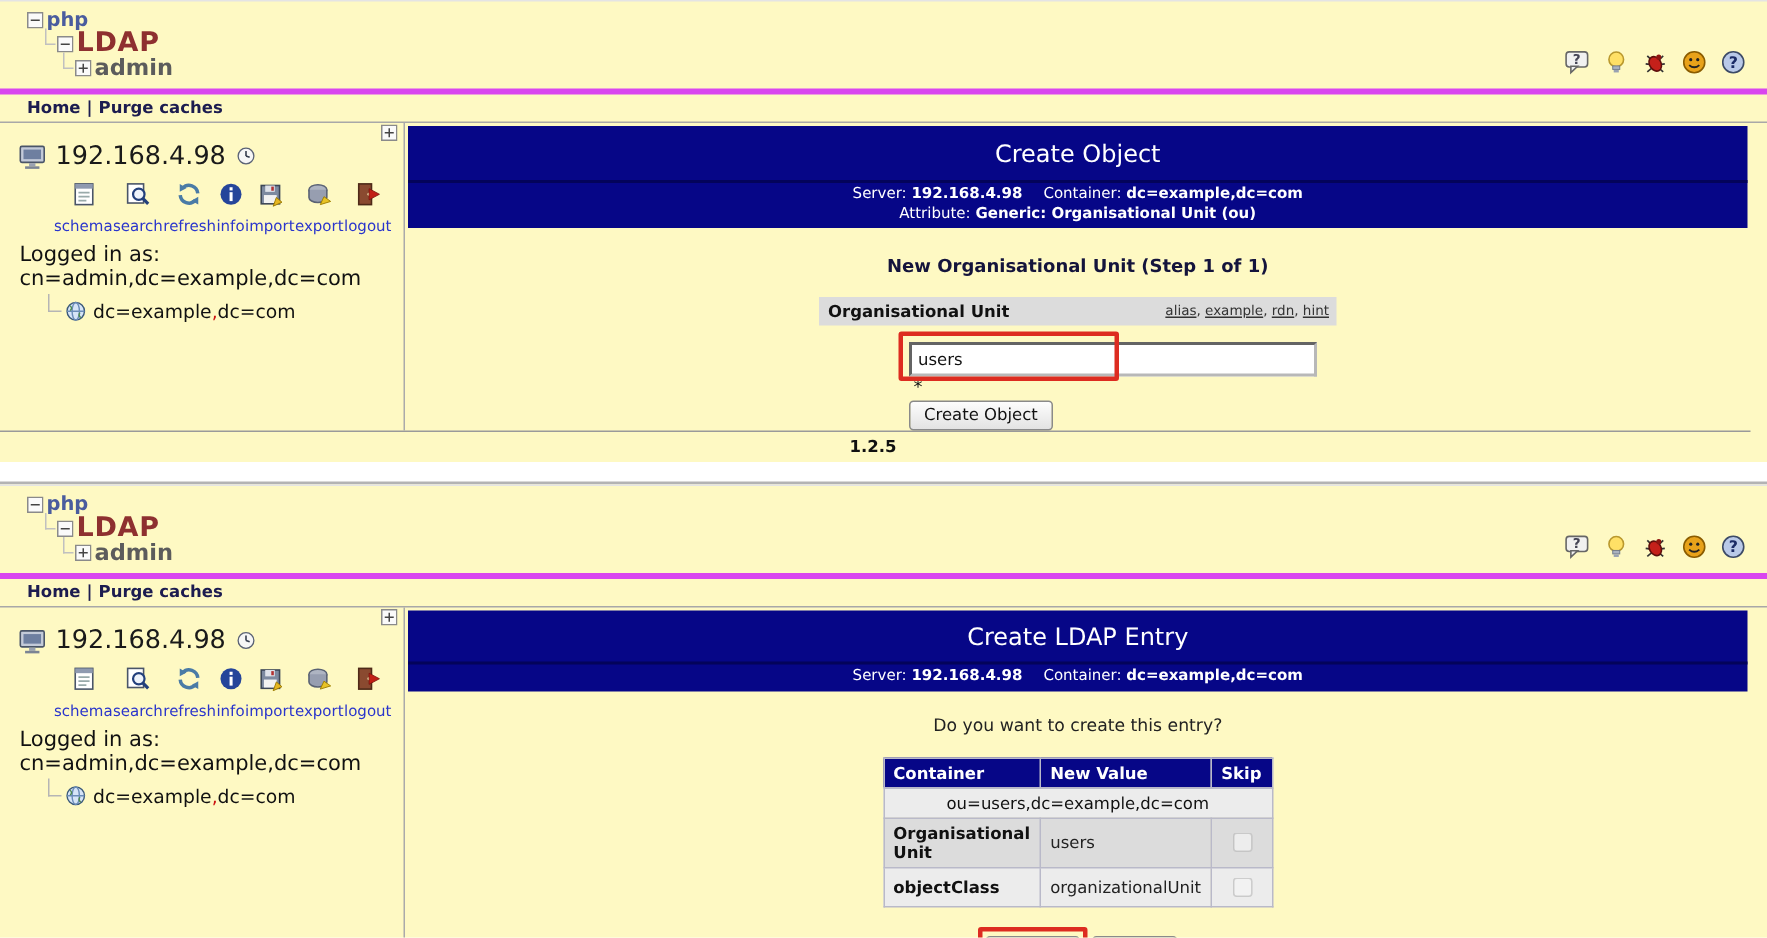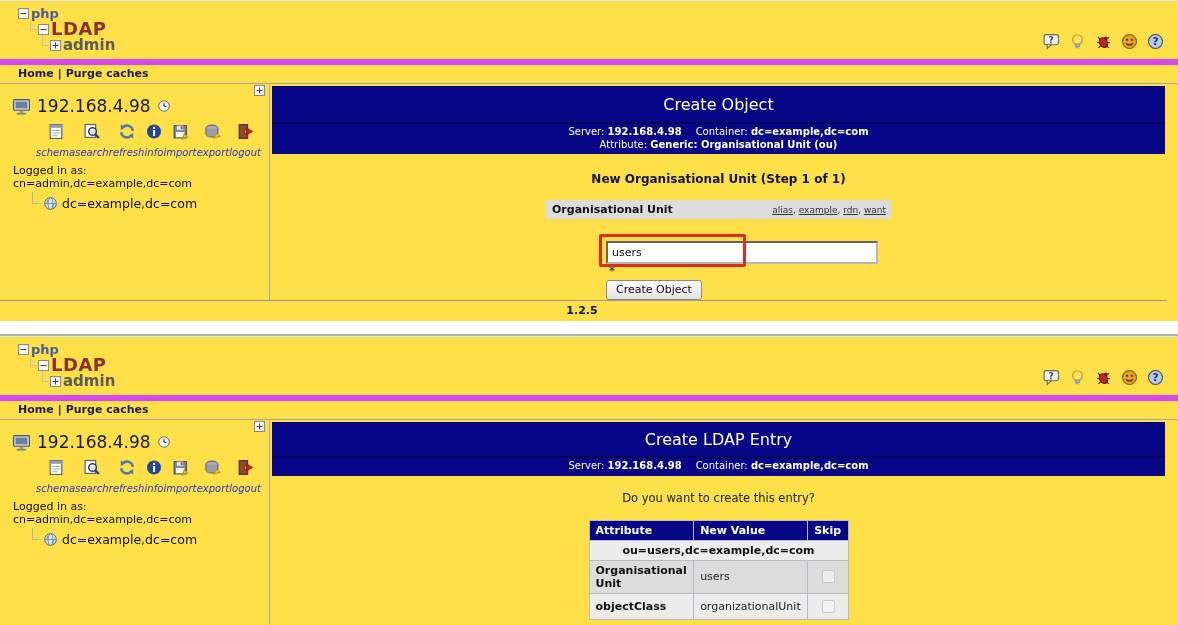--- a/index.html
+++ b/index.html
@@ -1,52 +1,52 @@
 <!DOCTYPE html>
 <html><head>
 <meta charset="utf-8">
 <style>
   * { box-sizing: border-box; }
   html,body { margin:0; padding:0; background:#fff; }
   body { width:1178px; height:625px; font-family:"DejaVu Sans", sans-serif; color:#222; overflow:hidden; }
 
-  .screenshot { position:relative; background:#fde047; border-top:1px solid #e4e4e4; }
+  .screenshot { position:relative; background:#fef9c3; border-top:1px solid #e4e4e4; }
 
   
   .appheader { position:relative; height:58px; }
   .logo { position:absolute; left:18px; top:6px; line-height:1; }
   .logo-row { display:flex; align-items:center; }
   .tree-l { width:7px; height:11px; border-left:1px solid #c0c0c0; border-bottom:1px solid #c0c0c0; margin:-6px 1px 4px 4px; }
   .tbox { width:11px; height:11px; margin-right:2px; flex:0 0 auto; }
   .logo-php   { font-weight:bold; font-size:13px; color:#4a5c9e; }
   .logo-ldap  { font-weight:bold; font-size:18px; color:#8e3030; letter-spacing:0.5px; }
   .logo-admin { font-weight:bold; font-size:15px; color:#5c5c5c; }
   .hdr-icons { position:absolute; right:14px; top:32px; display:flex; gap:9px; }
   .hdr-icons a { display:inline-block; width:17px; height:17px; }
 
-  .breadcrumb { border-top:6px solid #d946ef; border-bottom:1px solid #a8a8a8; padding:2px 0 3px 18px;
+  .breadcrumb { border-top:4px solid #d946ef; border-bottom:1px solid #a8a8a8; padding:2px 0 3px 18px;
                 font-size:11px; font-weight:bold; color:#1c1c50; }
   .breadcrumb a { color:#1c1c50; text-decoration:none; cursor:pointer; }
   .crumb-sep { margin:0 4px; }
 
   
   .frames { display:flex; border-bottom:1px solid #9a9a9a; margin-right:11px; position:relative; }
   .frames.h1 { min-height:191px; }
   .frames.h2 { min-height:215px; }
 
   .sidebar { width:270px; flex:0 0 270px; border-right:1px solid #aaa; position:relative; padding-top:12px; }
   .expand-all { position:absolute; top:1px; right:4px; width:11px; height:11px; cursor:pointer; }
   .server-row { display:flex; align-items:center; gap:6px; margin-left:12px; font-size:17px; color:#1a1a1a; cursor:pointer; }
   .server-row .sicon { width:19px; height:17px; }
   .server-row .cicon { width:14px; height:14px; }
   .tools { display:flex; justify-content:space-between; padding:7px 8px 0 36px; }
   .tool { text-align:center; text-decoration:none; cursor:pointer; }
   .tool .ticon { display:block; width:18px; height:17px; margin:0 auto 1px; }
-  .tool .tlabel { font-size:10px; color:#2a35cc;font-style:italic; }
-  .loggedin { margin:4px 0 0 13px; font-size:11px; color:#111; }
+  .tool .tlabel { font-size:10px; color:#2a35cc; }
+  .loggedin { margin:4px 0 0 13px; font-size:14px; color:#111; }
   .tree-row { display:flex; align-items:center; margin:6px 0 0 32px; cursor:pointer; }
   .tree-conn { width:9px; height:12px; border-left:1px solid #b5b5b5; border-bottom:1px solid #b5b5b5; margin:-8px 2px 3px 0; }
   .tree-row .gicon { width:15px; height:15px; margin-right:4px; }
   .tree-label { font-size:12.5px; color:#111; }
   .red-comma { color:#cc1111; }
 
   .content { flex:1; position:relative; padding-top:2px; }
 
   
   .banner { margin:0 2px; background:#060687; color:#fff; }
@@ -58,36 +58,36 @@
 
   .step-title { margin:18px 0 0; text-align:center; font-size:12px; font-weight:bold; color:#14143c; }
   .question  { margin:15px 0 0; text-align:center; font-size:11.5px; color:#222; }
 
   
   .form-block { width:345px; margin:14px auto 0; }
   .section-band { background:#dcdcdc; display:flex; justify-content:space-between; align-items:center; padding:3px 5px 3px 6px; }
   .section-title { font-size:11px; font-weight:bold; color:#111; }
   .section-links { font-size:9px; color:#333; }
   .section-links a { color:#333; text-decoration:underline; cursor:pointer; }
-  .input-row { position:relative; margin-top:22px; padding-left:60px; height:27px; }
+  .input-row { position:relative; margin-top:11px; padding-left:60px; height:27px; }
   .ou-input { width:272px; height:23px; border:2px inset #b8b8b8; font-family:"DejaVu Sans",sans-serif; font-size:11px; padding:1px 4px; color:#111; }
   .req-star { font-size:12px; vertical-align:top; margin-left:3px; color:#111; }
   .annot-box { position:absolute; left:53px; top:-7px; width:147px; height:33px; border:3px solid #dd2c20; border-radius:2px; pointer-events:none; }
   .annot-cn1 { position:absolute; left:191px; top:2px; font-size:21px; color:#dd2c20; white-space:nowrap; pointer-events:none; }
   .btn { font-family:"DejaVu Sans",sans-serif; font-size:11px; color:#111; background:linear-gradient(#fdfdfd,#e3e3e3);
          border:1px solid #8a8a8a; border-radius:3px; padding:2px 9px 3px; cursor:pointer; }
   .create-btn-row { margin:10px 0 0 60px; }
 
   
   .confirm-table { width:260px; margin:15px auto 0; border-collapse:collapse; font-size:11px; }
   .confirm-table th, .confirm-table td { border:1px solid #b9b9c9; padding:3px 6px; }
   .confirm-table th { background:#060687; color:#fff; text-align:left; font-weight:bold; }
   .confirm-table th.skip { text-align:center; width:49px; }
   .confirm-table th.attr { width:108px; }
-  .dn-cell { text-align:center; font-weight:bold; background:#ececec; color:#111; }
+  .dn-cell { text-align:center; font-weight:normal; background:#ececec; color:#111; }
   .row-dark td { background:#dcdcdc; }
   .row-lite td { background:#ececec; }
   .attr-cell { font-weight:bold; color:#111; }
   .val-cell { color:#222; }
   .skip-cell { text-align:center; }
   .confirm-actions { position:relative; text-align:center; margin-top:13px; height:32px; }
   .red-ring { display:inline-block; border:3px solid #dd2c20; border-radius:2px; padding:1px 2px; margin-right:3px; vertical-align:middle; }
   .annot-cn2 { position:absolute; left:341px; top:9px; font-size:19px; color:#dd2c20; pointer-events:none; }
 
   .versionbar { text-align:center; padding:3px 14px 4px 0; font-size:11px; font-weight:bold; color:#111; }
@@ -301,21 +301,21 @@
           <div><span>Attribute:</span> <b>Generic: Organisational Unit (ou)</b></div>
         </div>
       </div>
 
       <h2 class="step-title">New Organisational Unit (Step 1 of 1)</h2>
 
       <div class="form-block">
         <div class="section-band">
           <span class="section-title">Organisational Unit</span>
           <span class="section-links">
-            <a>alias</a><span>, </span><a>example</a><span>, </span><a>rdn</a><span>, </span><a>want</a>
+            <a>alias</a><span>, </span><a>example</a><span>, </span><a>rdn</a><span>, </span><a>hint</a>
           </span>
         </div>
         <div class="input-row">
           <input class="ou-input" type="text" value="users" style="">
           <span class="req-star">*</span>
           <span class="annot-box"></span>
         </div>
         <div class="create-btn-row">
           <button class="btn">Create Object</button>
         </div>
@@ -427,21 +427,21 @@
         <div class="banner-sub">
           <div><span>Server:</span> <b>192.168.4.98</b><span class="sub-gap"></span><span>Container:</span> <b>dc=example,dc=com</b></div>
         </div>
       </div>
 
       <div class="question">Do you want to create this entry?</div>
 
       <table class="confirm-table">
         <thead>
           <tr>
-            <th class="attr">Attribute</th>
+            <th class="attr">Container</th>
             <th>New Value</th>
             <th class="skip">Skip</th>
           </tr>
         </thead>
         <tbody>
           <tr>
             <td class="dn-cell" colspan="3">ou=users,dc=example,dc=com</td>
           </tr>
           <tr class="row-dark">
             <td class="attr-cell">Organisational Unit</td>

